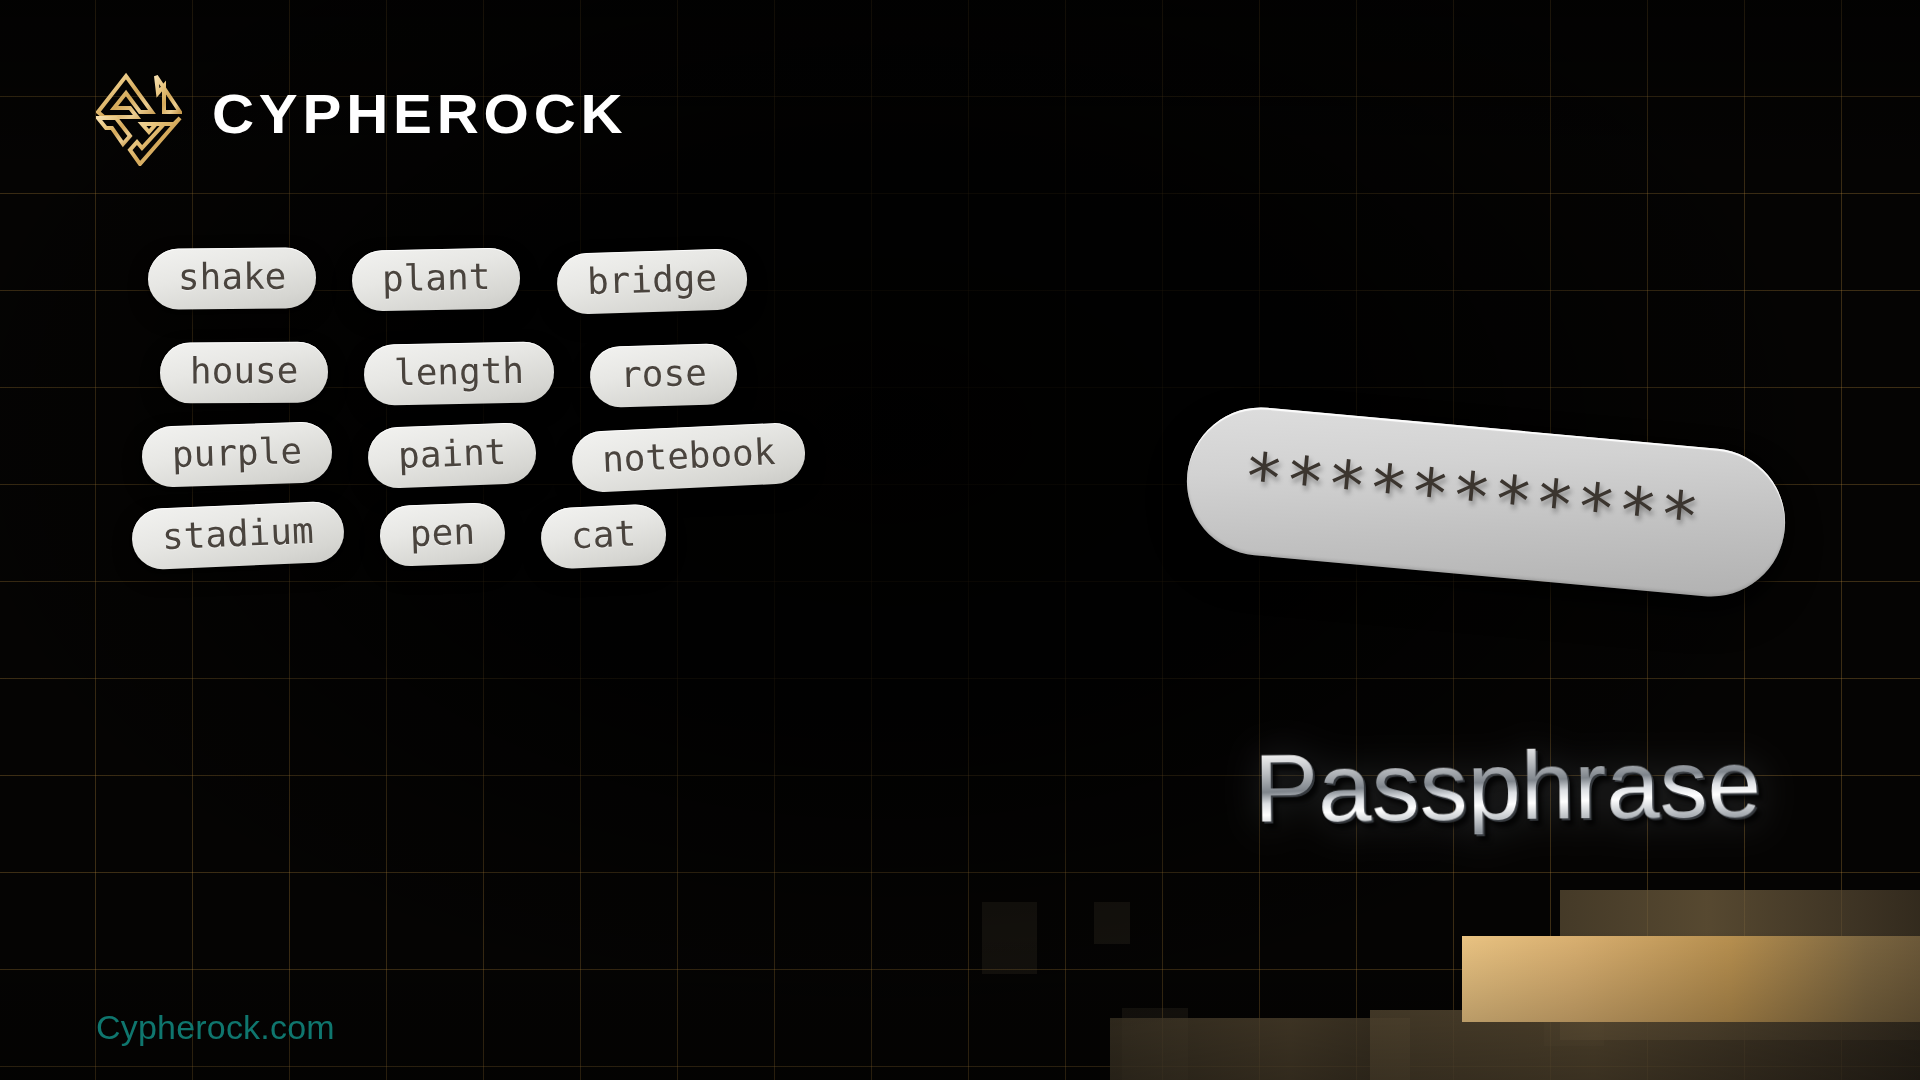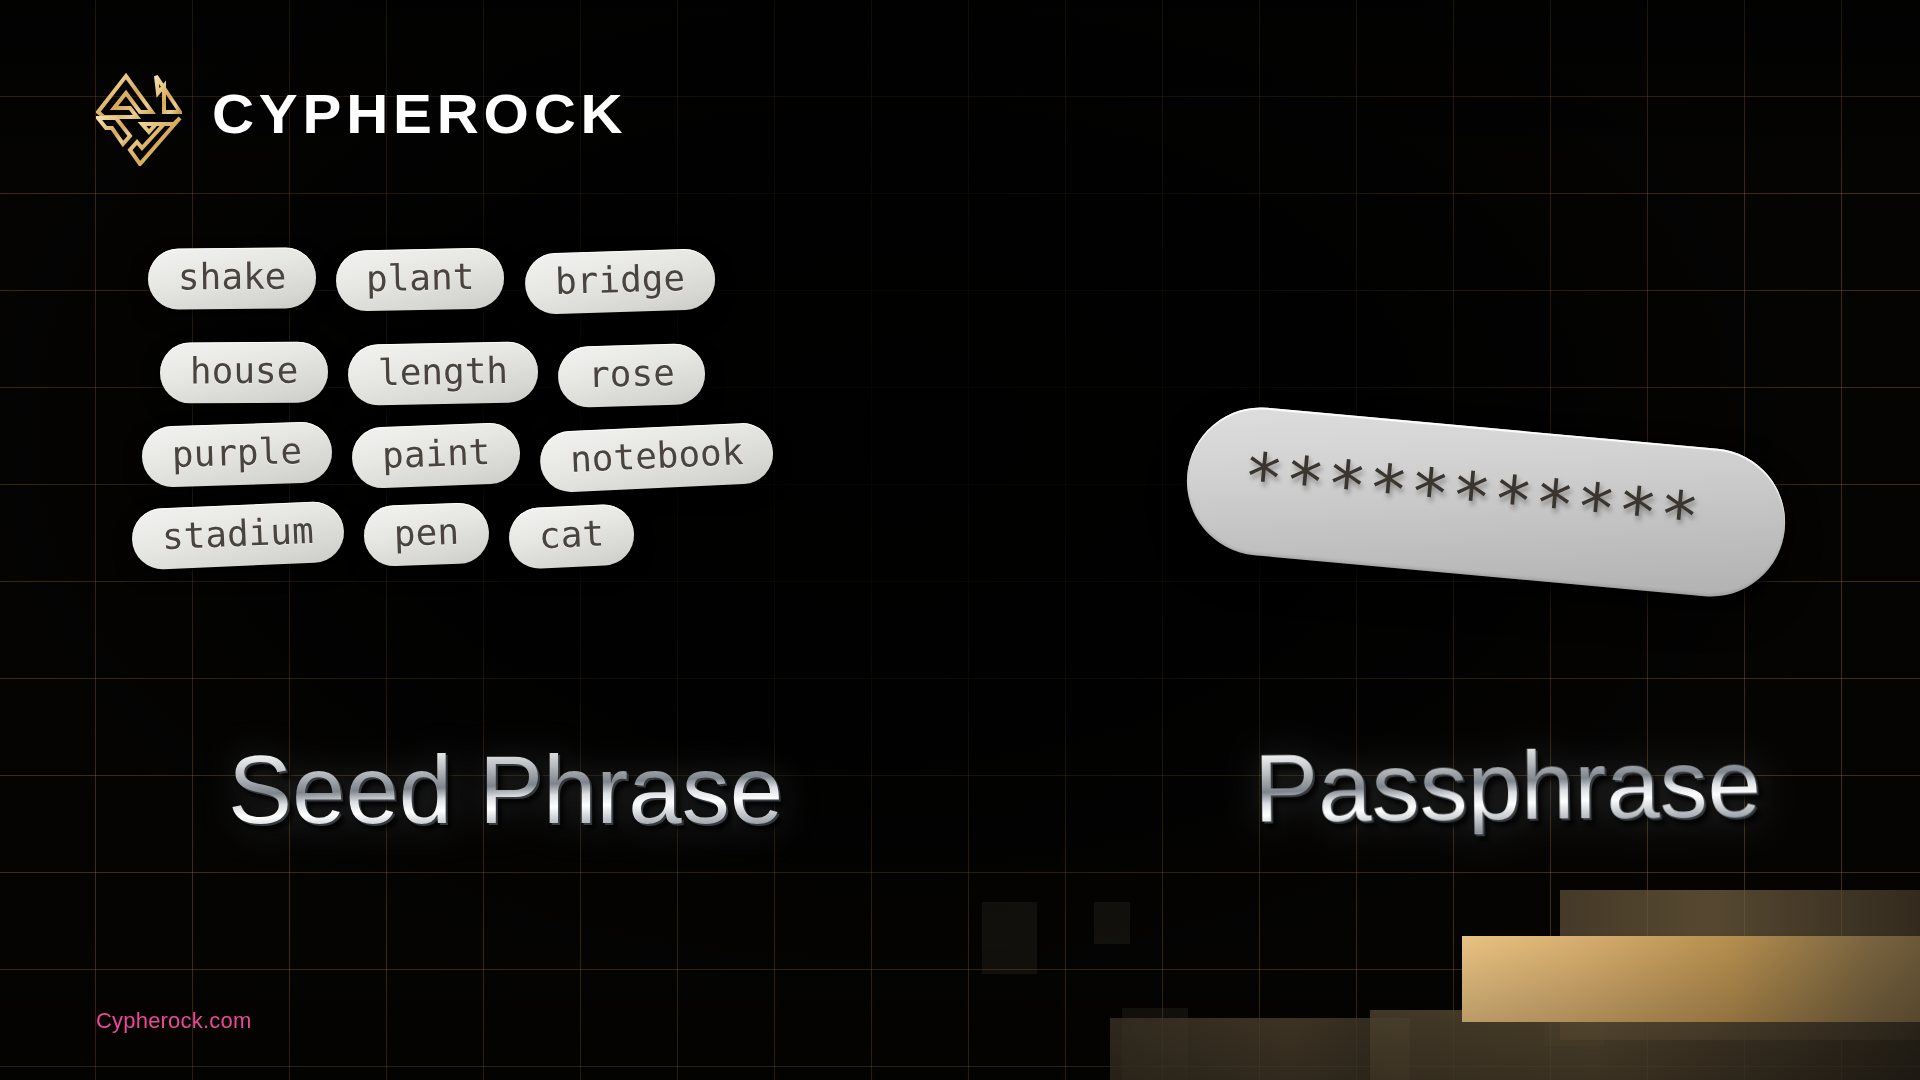--- a/index.html
+++ b/index.html
@@ -112,21 +112,21 @@
 
   
   .chips {
     position: absolute;
     left: 148px; top: 248px;
     width: 820px;
   }
   .chip-row {
     display: flex;
     align-items: flex-end;
-    gap: 20px;
+    gap: 36px;
     margin-bottom: 20px;
   }
   .chip {
     display: inline-flex;
     align-items: center;
     justify-content: center;
     padding: 9px 30px 12px;
     border-radius: 42px;
     background: linear-gradient(168deg, #f2f2f0 0%, #e7e7e4 40%, #d6d6d2 80%, #cacac6 100%);
     color: #4a443e;
@@ -212,22 +212,22 @@
       drop-shadow(4px 5px 2px rgba(0,0,0,0.75))
       drop-shadow(0 0 18px rgba(180,190,200,0.18));
   }
   .metal.seed { left: 228px; top: 742px; }
   .metal.pass { left: 1254px; top: 738px; transform: rotate(-0.6deg); }
 
   
   .footer-url {
     position: absolute;
     left: 96px; top: 1010px;
-    color: #ec4899;
-    font-size: 22px;
+    color: #0f766e;
+    font-size: 34px;
     font-weight: 400;
     letter-spacing: 0.2px;
     line-height: 1;
   }
 </style>
 </head>
 <body>
 
 <div id="stage">
 
@@ -292,18 +292,17 @@
       <span class="chip">stadium</span>
       <span class="chip">pen</span>
       <span class="chip">cat</span>
     </div>
   </div>
 
   <div class="pass-field">
     <span class="pass-dots">***********</span>
   </div>
 
-  <div class="metal seed">Seed Phrase</div>
   <div class="metal pass">Passphrase</div>
 
   <div class="footer-url">Cypherock.com</div>
 
 </div>
 
 </body></html>

